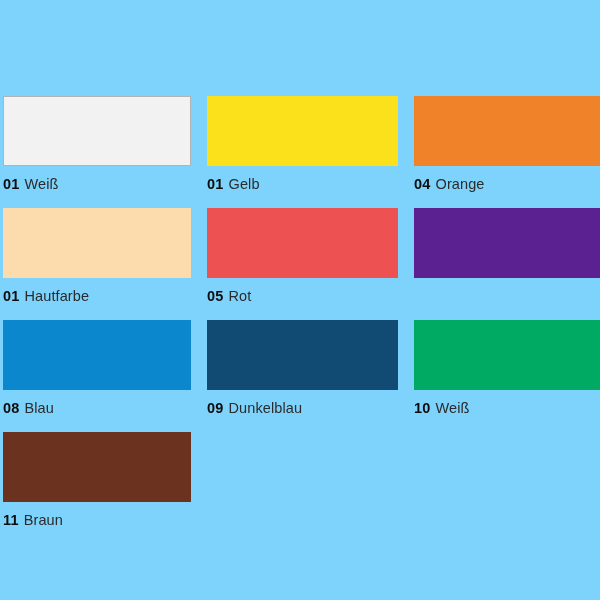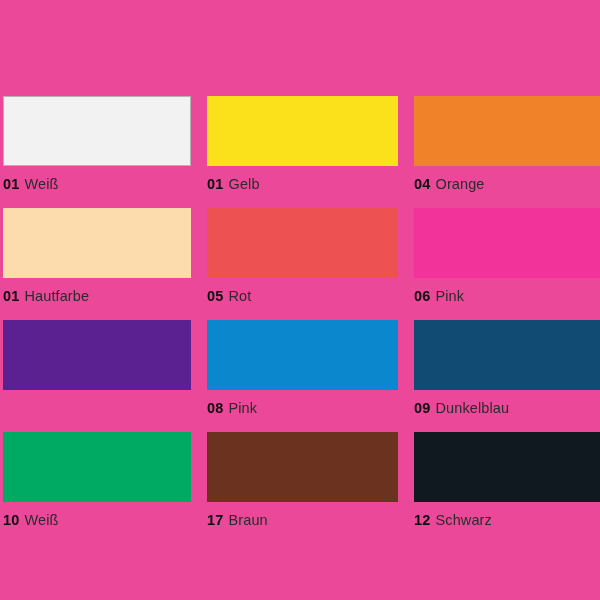--- a/index.html
+++ b/index.html
@@ -12,21 +12,21 @@
     height: 600px;
     overflow: hidden;
     font-family: "Liberation Sans", "DejaVu Sans", sans-serif;
     -webkit-font-smoothing: antialiased;
   }
 
   #palette-sheet {
     position: relative;
     width: 600px;
     height: 600px;
-    background: #ec4899;
+    background: #7dd3fc;
     box-sizing: border-box;
   }
 
   
   #swatch-grid {
     position: absolute;
     left: 3px;
     top: 96px;
     width: 595px;
     display: grid;
@@ -86,40 +86,32 @@
       </div>
       <div class="swatch-cell">
         <div class="swatch-chip" style="background: rgb(252, 220, 172);"></div>
         <div class="swatch-caption"><span class="swatch-code">01</span><span class="swatch-label">Hautfarbe</span></div>
       </div>
       <div class="swatch-cell">
         <div class="swatch-chip" style="background: rgb(238, 81, 81);"></div>
         <div class="swatch-caption"><span class="swatch-code">05</span><span class="swatch-label">Rot</span></div>
       </div>
       <div class="swatch-cell">
-        <div class="swatch-chip" style="background: rgb(242, 51, 154);"></div>
-        <div class="swatch-caption"><span class="swatch-code">06</span><span class="swatch-label">Pink</span></div>
-      </div>
-      <div class="swatch-cell">
         <div class="swatch-chip" style="background: rgb(91, 33, 145);"></div>
       </div>
       <div class="swatch-cell">
         <div class="swatch-chip" style="background: rgb(11, 135, 205);"></div>
-        <div class="swatch-caption"><span class="swatch-code">08</span><span class="swatch-label">Pink</span></div>
+        <div class="swatch-caption"><span class="swatch-code">08</span><span class="swatch-label">Blau</span></div>
       </div>
       <div class="swatch-cell">
         <div class="swatch-chip" style="background: rgb(17, 74, 114);"></div>
         <div class="swatch-caption"><span class="swatch-code">09</span><span class="swatch-label">Dunkelblau</span></div>
       </div>
       <div class="swatch-cell">
         <div class="swatch-chip" style="background: rgb(0, 170, 99);"></div>
         <div class="swatch-caption"><span class="swatch-code">10</span><span class="swatch-label">Weiß</span></div>
       </div>
       <div class="swatch-cell">
         <div class="swatch-chip" style="background: rgb(107, 50, 32);"></div>
-        <div class="swatch-caption"><span class="swatch-code">17</span><span class="swatch-label">Braun</span></div>
-      </div>
-      <div class="swatch-cell">
-        <div class="swatch-chip" style="background: rgb(16, 24, 32);"></div>
-        <div class="swatch-caption"><span class="swatch-code">12</span><span class="swatch-label">Schwarz</span></div>
+        <div class="swatch-caption"><span class="swatch-code">11</span><span class="swatch-label">Braun</span></div>
       </div>
     </div>
 </div>
 
 </body></html>

